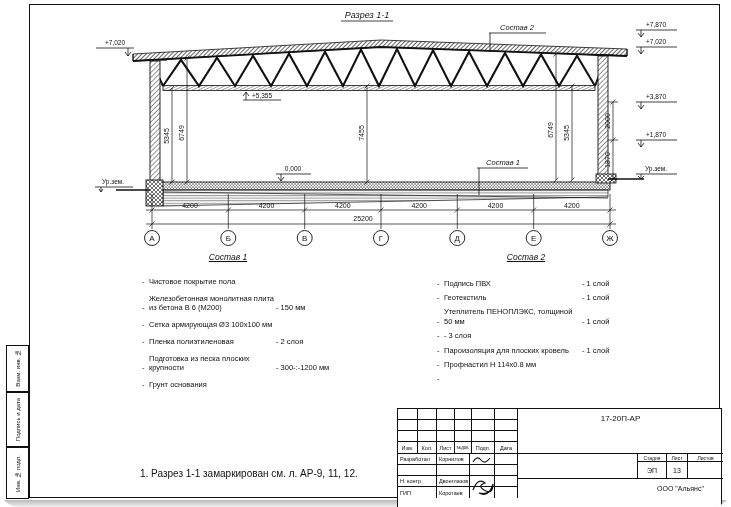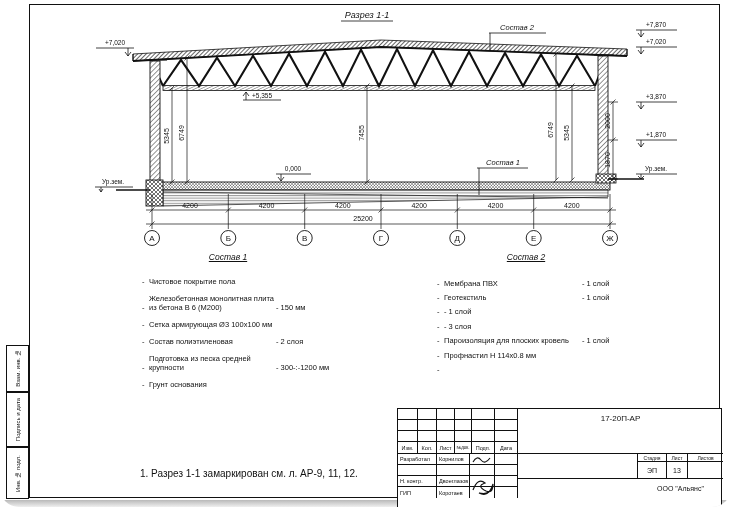--- a/index.html
+++ b/index.html
@@ -241,49 +241,50 @@
       <span class="s-name">Железобетонная  монолитная плита из бетона В 6 (М200)</span>
       <span class="s-val">- 150 мм</span>
     </div>
     <div class="s-row">
       <span class="s-dash">-</span>
       <span class="s-name">Сетка армирующая Ø3 100х100 мм</span>
       <span class="s-val"></span>
     </div>
     <div class="s-row">
       <span class="s-dash">-</span>
-      <span class="s-name">Состав полиэтиленовая</span>
+      <span class="s-name">Пленка полиэтиленовая</span>
       <span class="s-val">- 2 слоя</span>
     </div>
     <div class="s-row">
       <span class="s-dash">-</span>
-      <span class="s-name">Подготовка из песка средней крупности</span>
+      <span class="s-name">Подготовка из песка плоских крупности</span>
       <span class="s-val">- 300-:-1200 мм</span>
     </div>
     <div class="s-row">
       <span class="s-dash">-</span>
       <span class="s-name">Грунт основания</span>
       <span class="s-val"></span>
     </div>
   </div>
 
   <div class="sostav s2" style="left:437px;top:252px;width:178px;">
     <div class="sostav-title">Состав 2</div>
     <div class="s-row">
       <span class="s-dash">-</span>
-      <span class="s-name">Мембрана ПВХ</span>
+      <span class="s-name">Подпись ПВХ</span>
       <span class="s-val">- 1 слой</span>
     </div>
     <div class="s-row">
       <span class="s-dash">-</span>
       <span class="s-name">Геотекстиль</span>
       <span class="s-val">- 1 слой</span>
     </div>
     <div class="s-row">
       <span class="s-dash">-</span>
+      <span class="s-name">Утеплитель ПЕНОПЛЭКС, толщиной 50 мм</span>
       <span class="s-val">- 1 слой</span>
     </div>
     <div class="s-row">
       <span class="s-dash">-</span>
       <span class="s-val">- 3 слоя</span>
     </div>
     <div class="s-row">
       <span class="s-dash">-</span>
       <span class="s-name">Пароизоляция для плоских кровель</span>
       <span class="s-val">- 1 слой</span>

